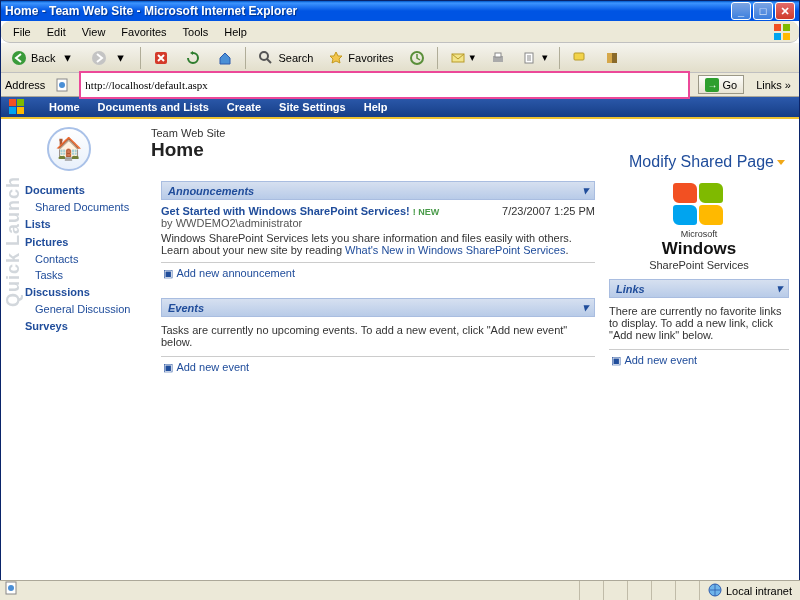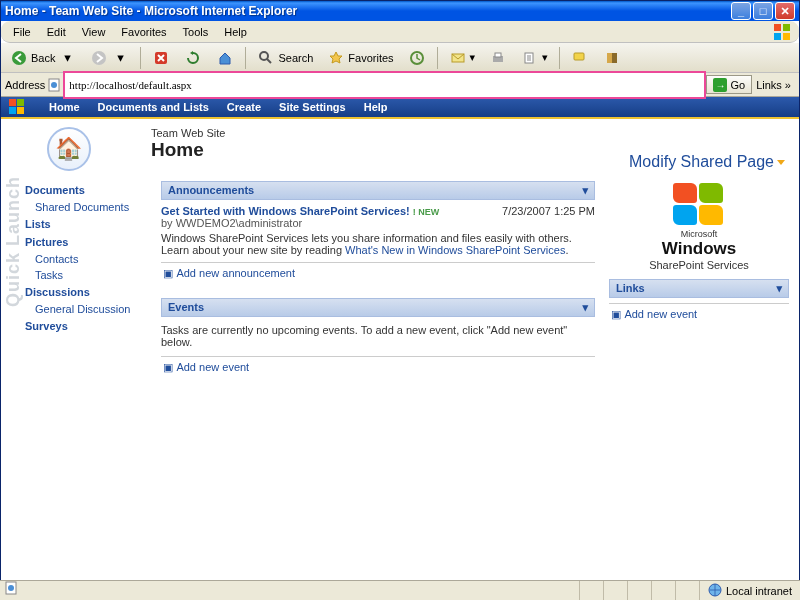--- a/index.html
+++ b/index.html
@@ -8,21 +8,21 @@
 .titlebar .caption { flex:1; text-shadow:1px 1px 1px rgba(0,0,0,.4); }
 .titlebar .winbtn { width:20px; height:18px; margin-left:2px; background:linear-gradient(to bottom,#7ba4e3,#3c7fde); border:1px solid #fff; border-radius:3px; display:flex; align-items:center; justify-content:center; font-family:Arial; font-size:11px; color:#fff; cursor:pointer; }
 .titlebar .winbtn.close { background:linear-gradient(to bottom,#e36b6b,#d03b2b); }
 .menubar { height:22px; background:#ece9d8; display:flex; align-items:center; padding:0 4px; border-bottom:1px solid #c0c0c0;border-radius:9px; }
 .menubar .logo { width:26px; height:22px; margin-left:auto; display:flex; align-items:center; justify-content:center; }
 .menubar span.m { padding:2px 8px; cursor:pointer; }
 .toolbar { height:30px; background:linear-gradient(to bottom,#f5f4ee,#e2deca); border-bottom:1px solid #c0c0c0; display:flex; align-items:center; padding:0 4px; gap:4px; }
 .toolbar .sep { width:1px; height:22px; background:#b0ad98; margin:0 2px; }
 .tbtn { display:flex; align-items:center; gap:3px; padding:2px 4px; border:1px solid transparent; border-radius:3px; cursor:pointer; }
 .ticon { width:18px; height:18px; display:inline-flex; align-items:center; justify-content:center; font-size:13px; }
-.addrbar { height:24px; background:#ece9d8; display:flex; align-items:center; padding:0 4px; gap:0; border-bottom:1px solid #aca899; }
+.addrbar { height:24px; background:#ece9d8; display:flex; align-items:center; padding:0 4px; gap:8px; border-bottom:1px solid #aca899; }
 .addrbar input { flex:1; height:28px; border:2px solid #ec4899; padding:0 4px; font-size:11px; font-family:Tahoma; }
 .addrbar .go { height:19px; padding:0 6px; background:linear-gradient(to bottom,#fdfdfb,#e8e4d3); border:1px solid #9b9886; display:flex; align-items:center; gap:3px; cursor:pointer; }
 .addrbar .go .goicon { width:14px; height:14px; background:#2e9f2e; border-radius:2px; color:#fff; display:flex; align-items:center; justify-content:center; font-size:10px; }
 .links { padding:0 4px; cursor:pointer; }
 .spnav { height:22px; background:linear-gradient(to bottom,#2c5aac,#163d86); color:#fff; display:flex; align-items:center; padding:0 8px; gap:18px; font-weight:bold; font-size:11px; border-bottom:2px solid #f0c431; }
 .spnav .nav { cursor:pointer; }
 .spnav .splogo { width:16px; height:16px; margin-right:6px; }
 .header { display:flex; padding:8px 14px 6px 46px; }
 .homeicon { width:44px; height:44px; border:2px solid #a9c1e8; border-radius:50%; display:flex; align-items:center; justify-content:center; font-size:22px; background:linear-gradient(to bottom,#fff,#e8f0fb); margin-right:60px; }
 .header .titleblock { flex:1; }
@@ -31,21 +31,21 @@
 .header .modify { align-self:flex-end; color:#204d9b; cursor:pointer; font-size:16px; }
 .arrow-down { display:inline-block; width:0; height:0; border-left:4px solid transparent; border-right:4px solid transparent; border-top:5px solid #f0a818; margin-left:3px; vertical-align:middle; }
 .main { display:flex; height:calc(100% - 22px - 22px - 30px - 24px - 22px - 62px - 20px); }
 .quicklaunch { width:150px; padding:4px 6px 4px 24px; position:relative; }
 .quicklaunch .vlabel { position:absolute; left:2px; top:130px; transform:rotate(-90deg); transform-origin:left top; color:#d2d7dc; font-size:18px; font-weight:bold; white-space:nowrap; letter-spacing:1px; }
 .ql-head { color:#204d9b; font-weight:bold; padding:3px 0; cursor:pointer; }
 .ql-item { color:#204d9b; padding:2px 0 2px 10px; cursor:pointer; }
 .content { flex:1; padding:4px 10px; display:flex; gap:14px; }
 .col-main { flex:1; }
 .col-side { width:180px; }
-.wp-title { background:linear-gradient(to bottom,#d6e0f0,#b8cbe8); border:1px solid #a9bde0; color:#204d9b; font-weight:bold; padding:2px 6px; display:flex; justify-content:space-between; margin-bottom:5px; }
+.wp-title { background:linear-gradient(to bottom,#d6e0f0,#b8cbe8); border:1px solid #a9bde0; color:#204d9b; font-weight:bold; padding:2px 6px; display:flex; justify-content:space-between; align-items:center; margin-bottom:5px;font-style:italic; }
 .wp-title .dd { cursor:pointer; }
 .ann-title { color:#204d9b; font-weight:bold; cursor:pointer; }
 .ann-new { color:#4a9b4a; font-size:9px; font-weight:bold; }
 .ann-date { float:right; color:#333; }
 .ann-by { color:#555; margin-bottom:3px; }
 .ann-body { color:#333; margin-bottom:6px; }
 .ann-body a { color:#204d9b; text-decoration:none; cursor:pointer; }
 .addlink { color:#204d9b; padding:4px 2px; border-top:1px solid #ccc; margin-top:4px; cursor:pointer; }
 .addlink .plus { color:#204d9b; margin-right:3px; }
 .wp { margin-bottom:14px; }
@@ -299,20 +299,21 @@
         <div class="txt1">Microsoft</div>
         <div class="txt2">Windows</div>
         <div class="txt3">SharePoint Services</div>
       </div>
 
       <div class="wp">
         <div class="wp-title">
           <span>Links</span>
           <span class="dd">▾</span>
         </div>
+        <div class="empty">There are currently no favorite links to display. To add a new link, click "Add new link" below.</div>
         <div class="addlink"><span class="plus">▣</span><span>Add new event</span></div>
       </div>
     </div>
   </div>
 </div>
 
 <div class="statusbar">
   <span class="sbicon" style="margin:0 4px;"><svg width="14" height="14">
         <rect x="2" y="1" width="10" height="12" fill="#fff" stroke="#888"></rect>
         <circle cx="7" cy="7" r="3" fill="#4a8fd6"></circle>

